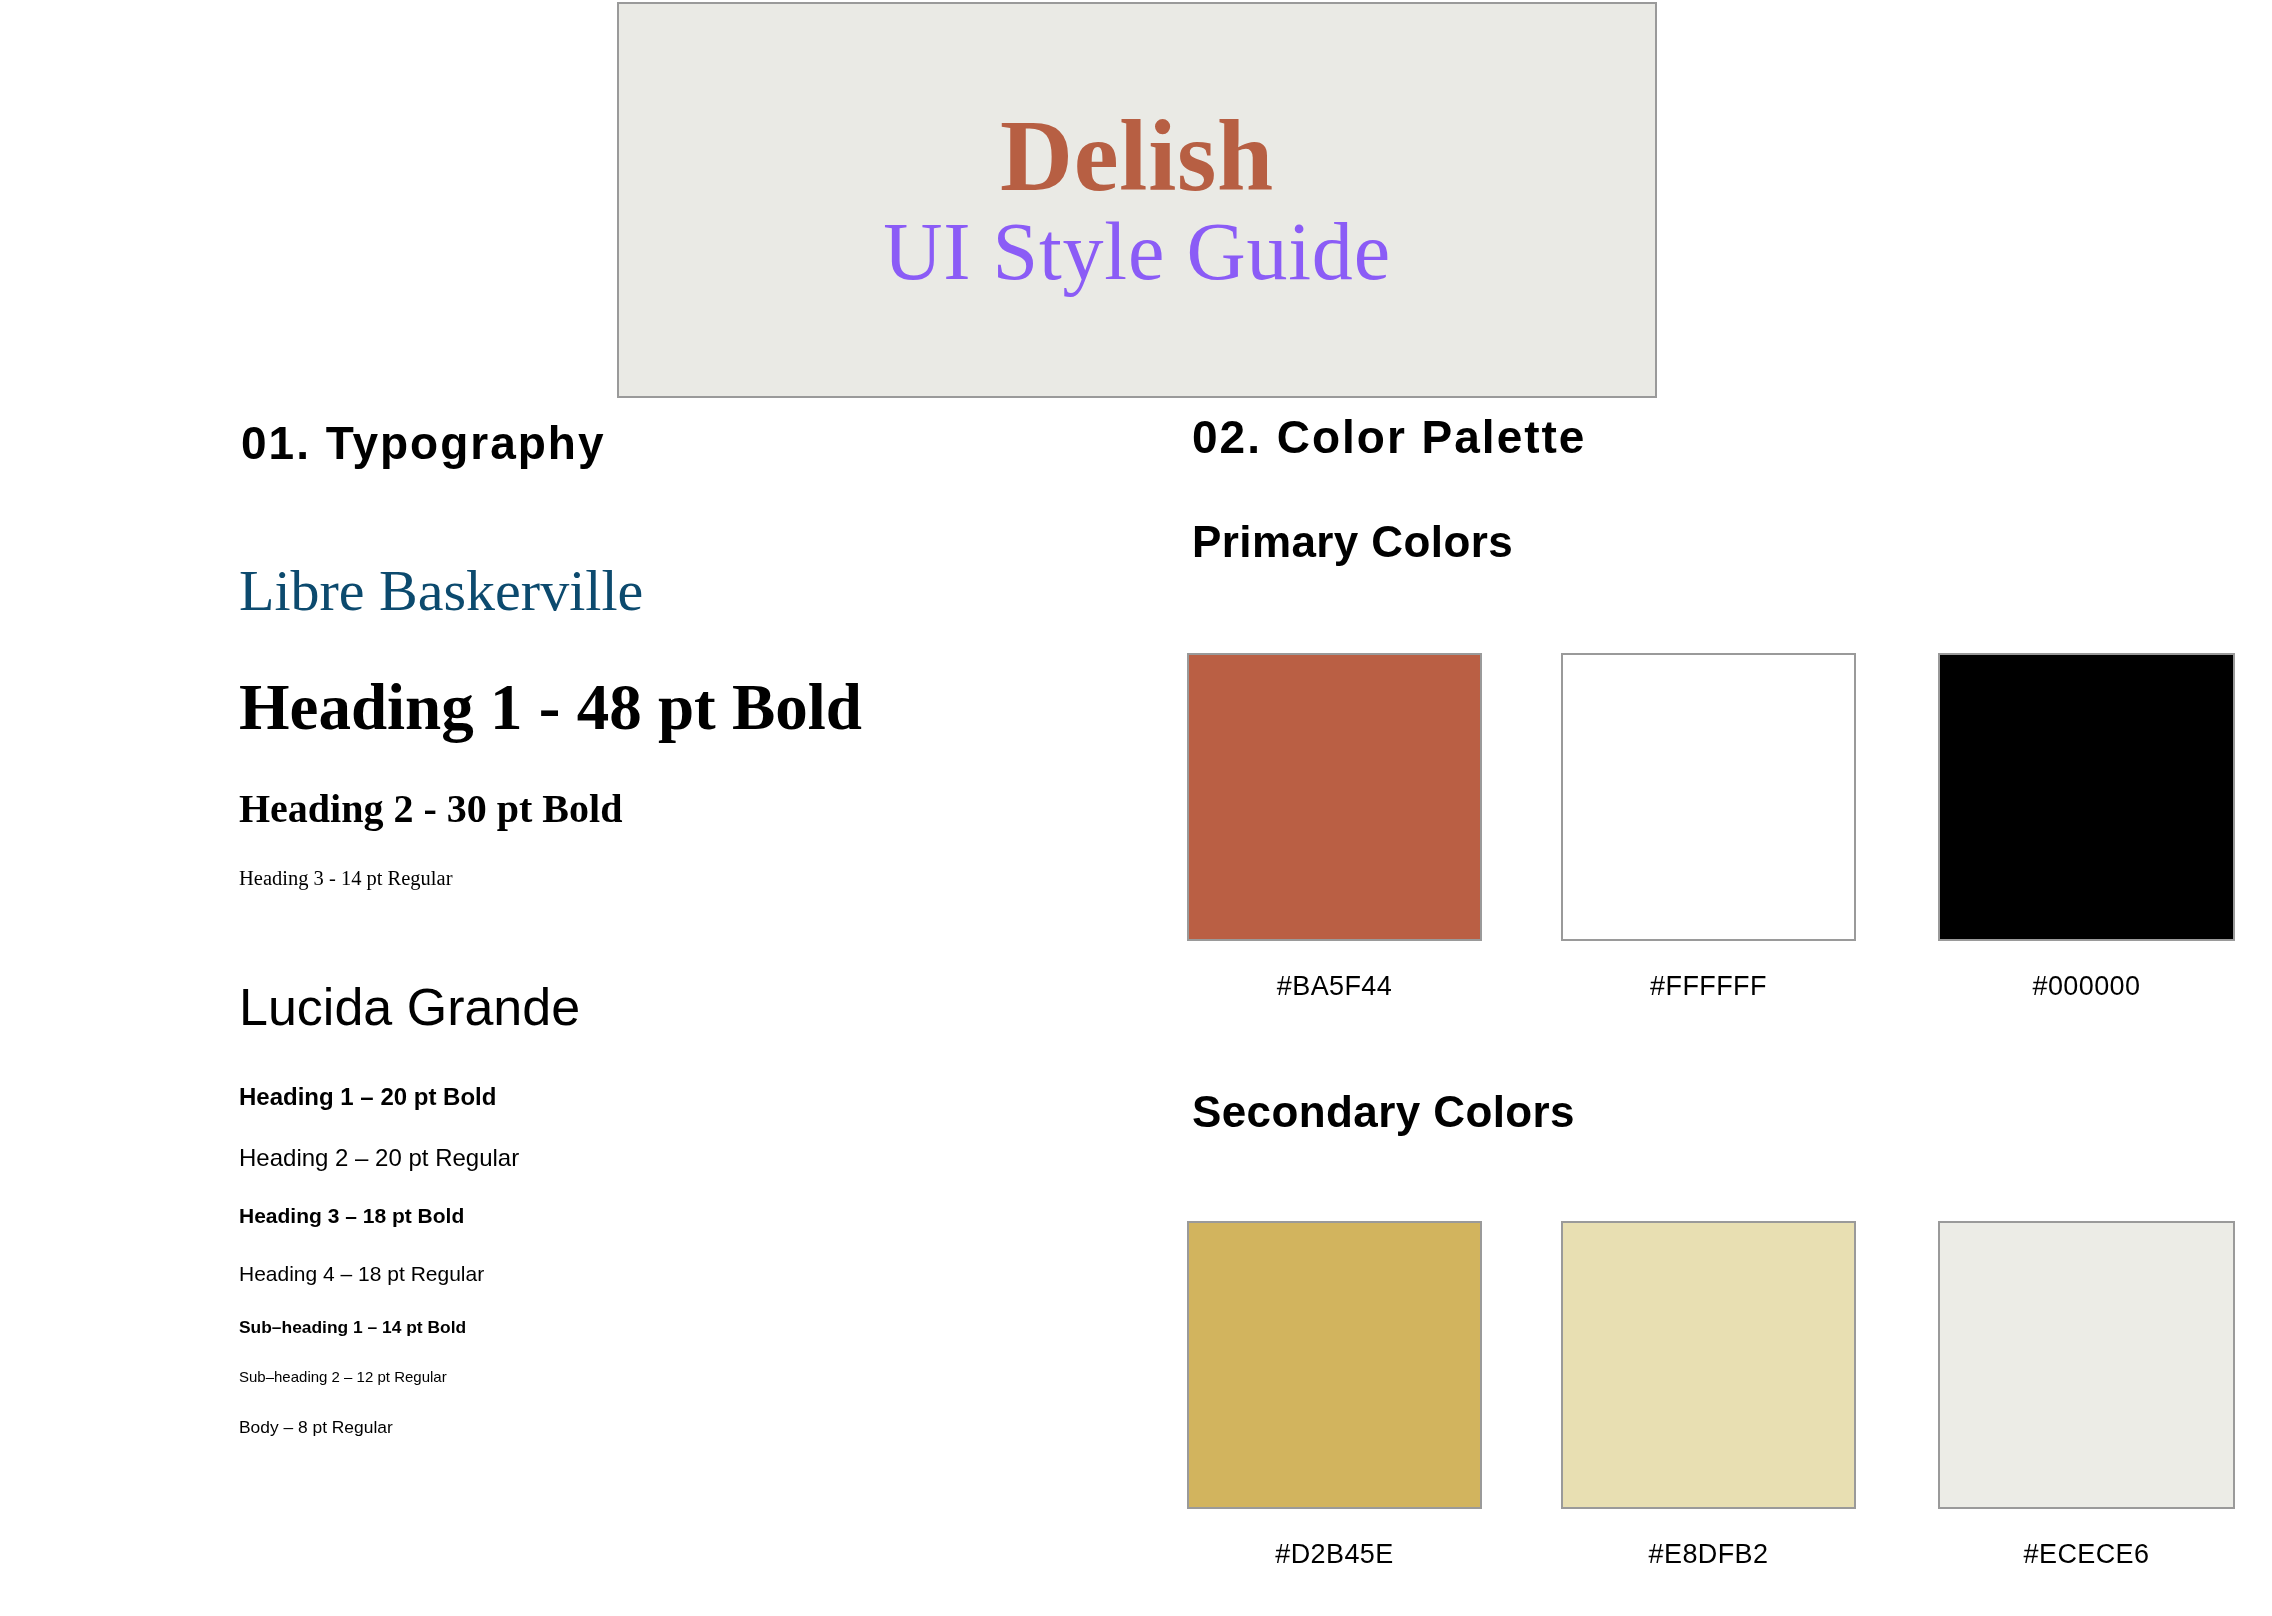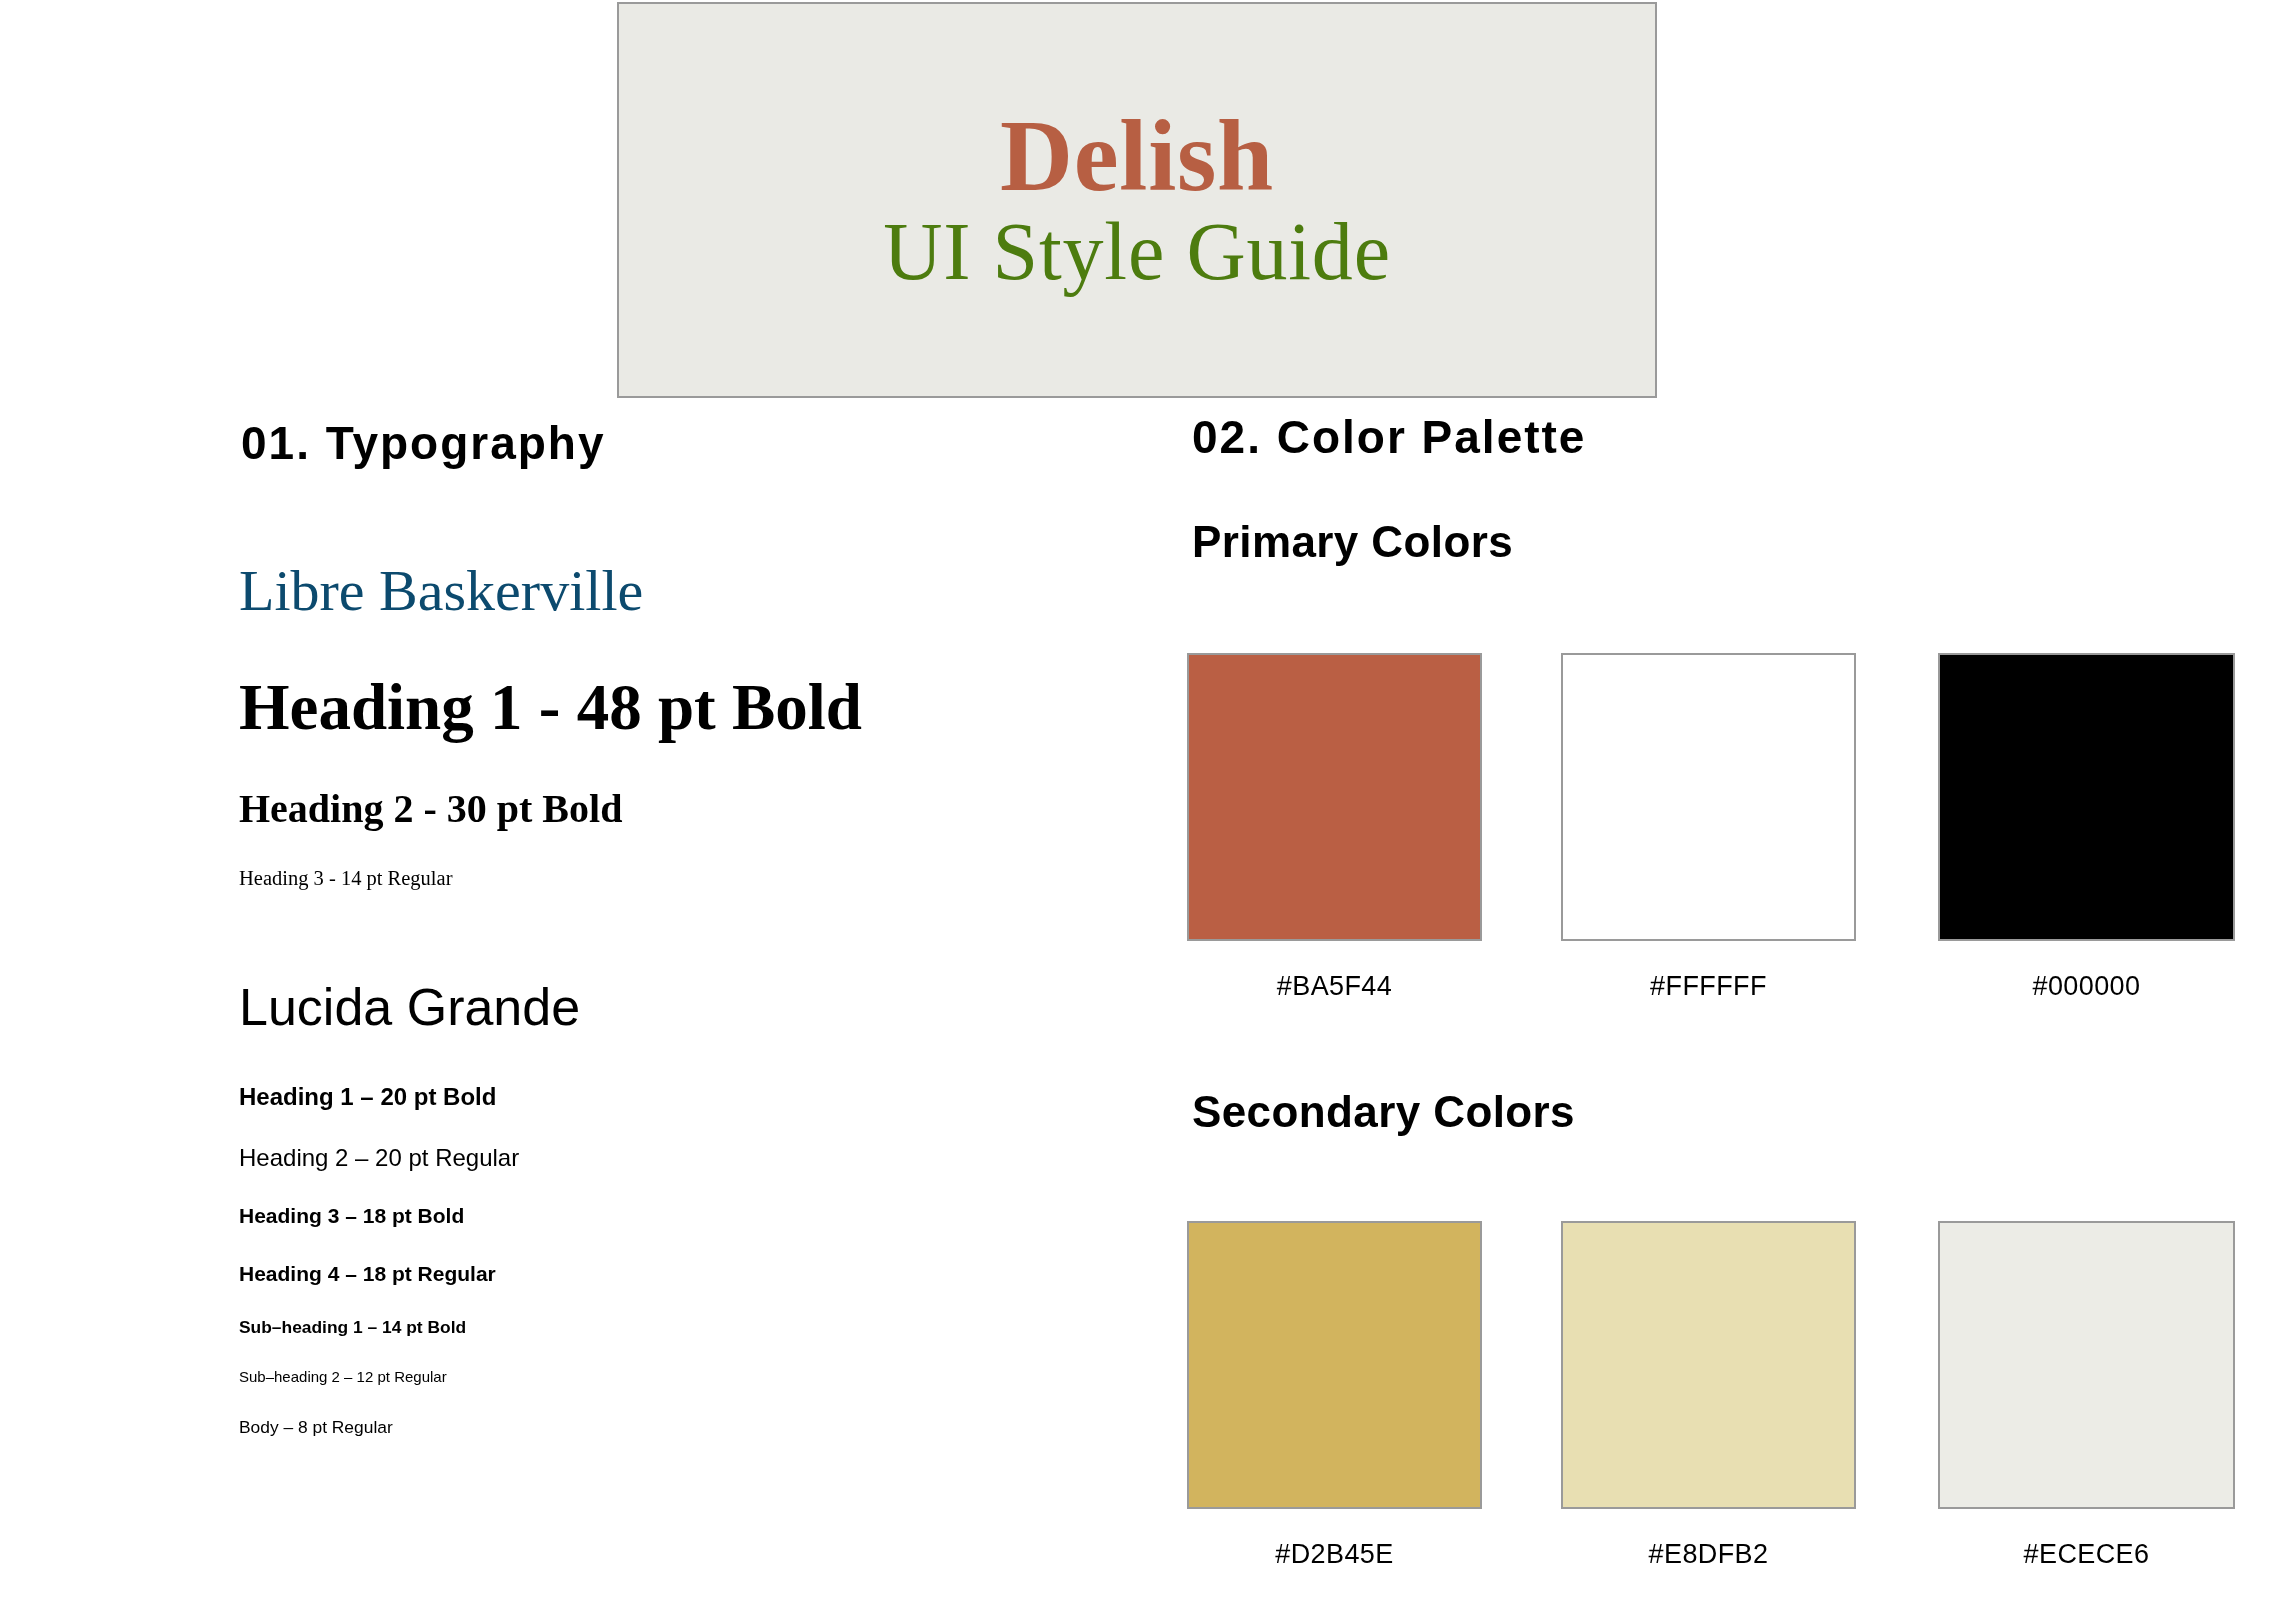--- a/index.html
+++ b/index.html
@@ -137,21 +137,21 @@
     position: absolute;
     left: 239px;
     font-family: "Liberation Sans", sans-serif;
     color: #000;
     line-height: 1.0;
     white-space: nowrap;
   }
   #lucida-s0 { top: 1085px; font-size: 24px; font-weight: bold;   }
   #lucida-s1 { top: 1146px; font-size: 24px; font-weight: normal; }
   #lucida-s2 { top: 1205px; font-size: 21px; font-weight: bold;   }
-  #lucida-s3 { top: 1263px; font-size: 21px; font-weight: bold; }
+  #lucida-s3 { top: 1263px; font-size: 21px; font-weight: normal; }
   #lucida-s4 { top: 1319px; font-size: 17.4px; font-weight: bold;   }
   #lucida-s5 { top: 1369px; font-size: 15px; font-weight: normal; }
   #lucida-s6 { top: 1419px; font-size: 17.4px; font-weight: normal; }
 
   
   .swatch-row {
     position: absolute;
     left: 1187px;
     width: 878px;
     display: grid;
@@ -180,21 +180,21 @@
     letter-spacing: 0.4px;
     color: #000;
     white-space: nowrap;
   }
 </style>
 </head>
 <body>
 
 <div id="header-banner" style="background-color: rgb(234, 234, 229); border-color: rgb(154, 154, 154);">
   <div id="brand-title" style="color: rgb(183, 95, 67);">Delish</div>
-  <div id="guide-subtitle" style="color: #4d7c0f;">UI Style Guide</div>
+  <div id="guide-subtitle" style="color: #8b5cf6;">UI Style Guide</div>
 </div>
 
 <div id="typography-heading" class="section-number-heading">01. Typography</div>
 
 <div id="libre-family-name">Libre Baskerville</div>
 
 <div id="libre-h1">Heading 1 - 48 pt Bold</div>
 
 <div id="libre-h2">Heading 2 - 30 pt Bold</div>
 

